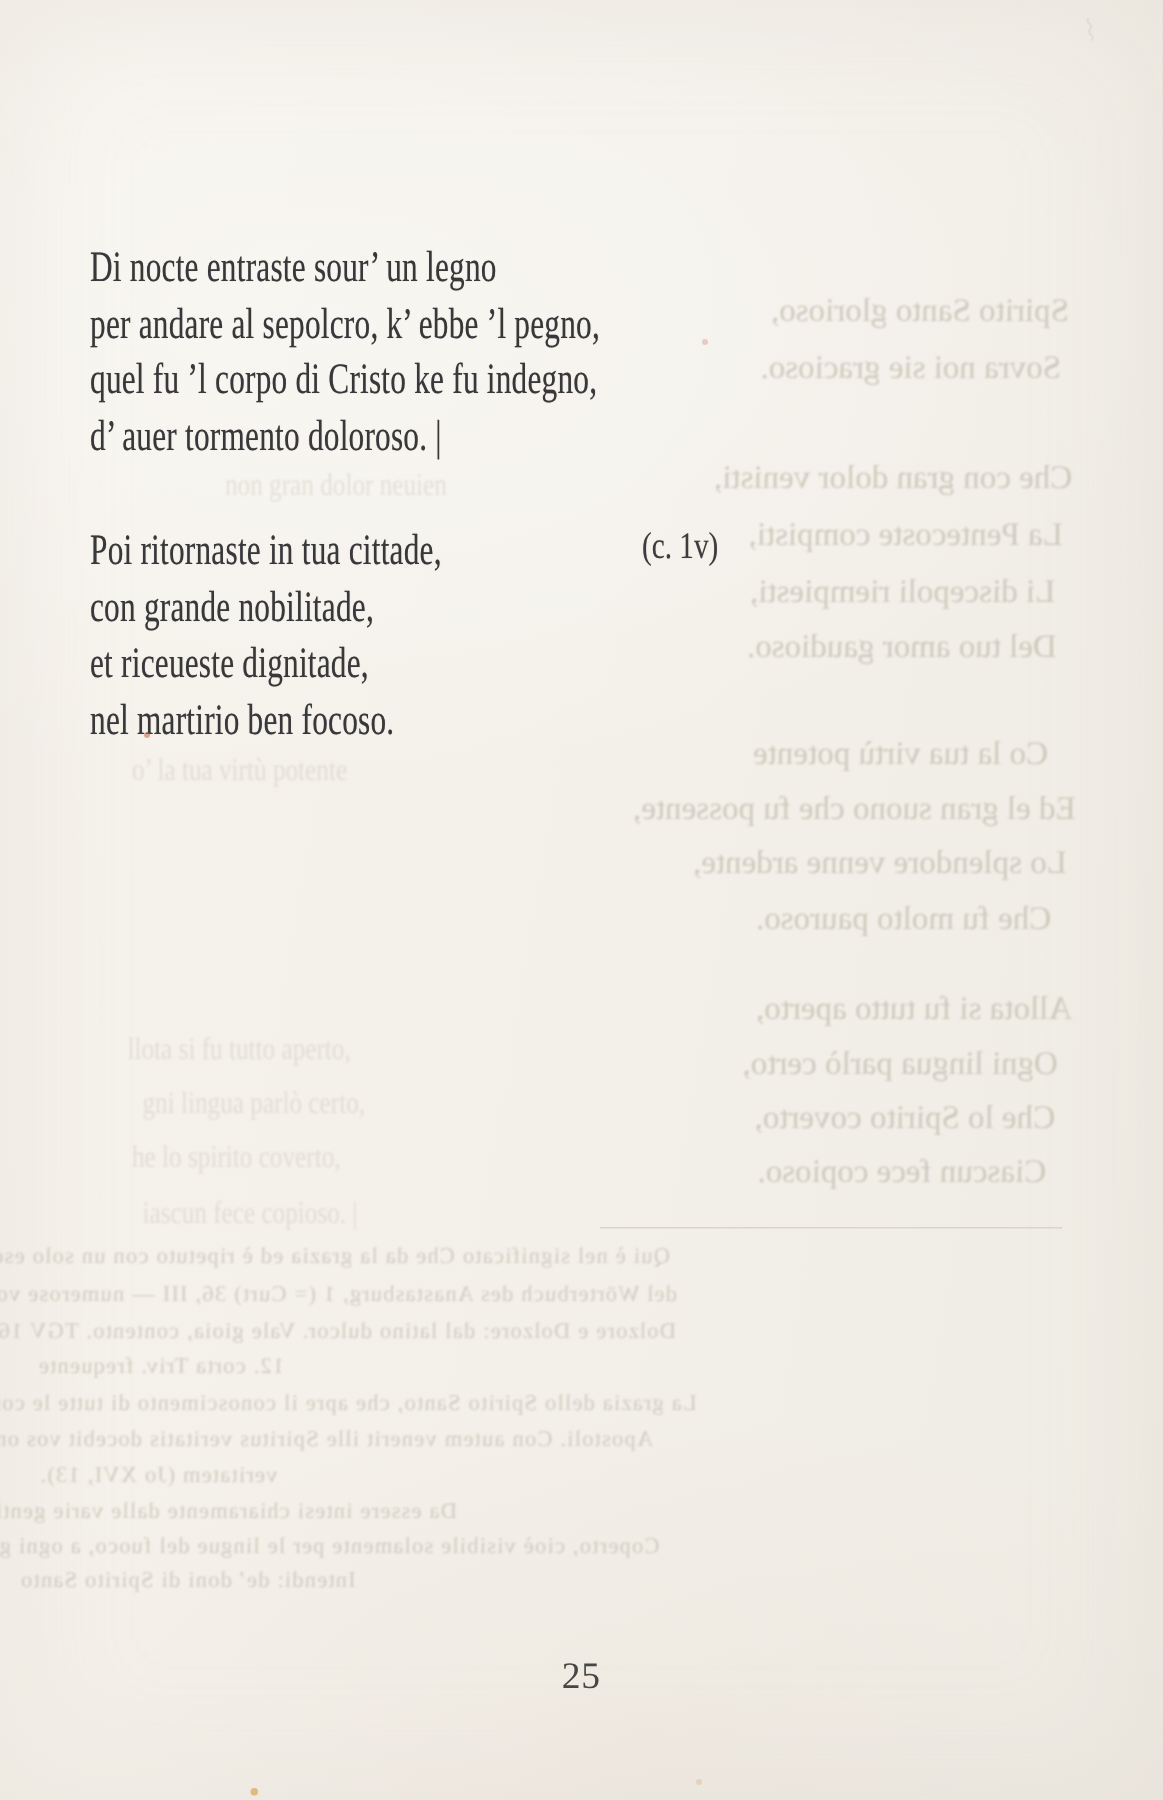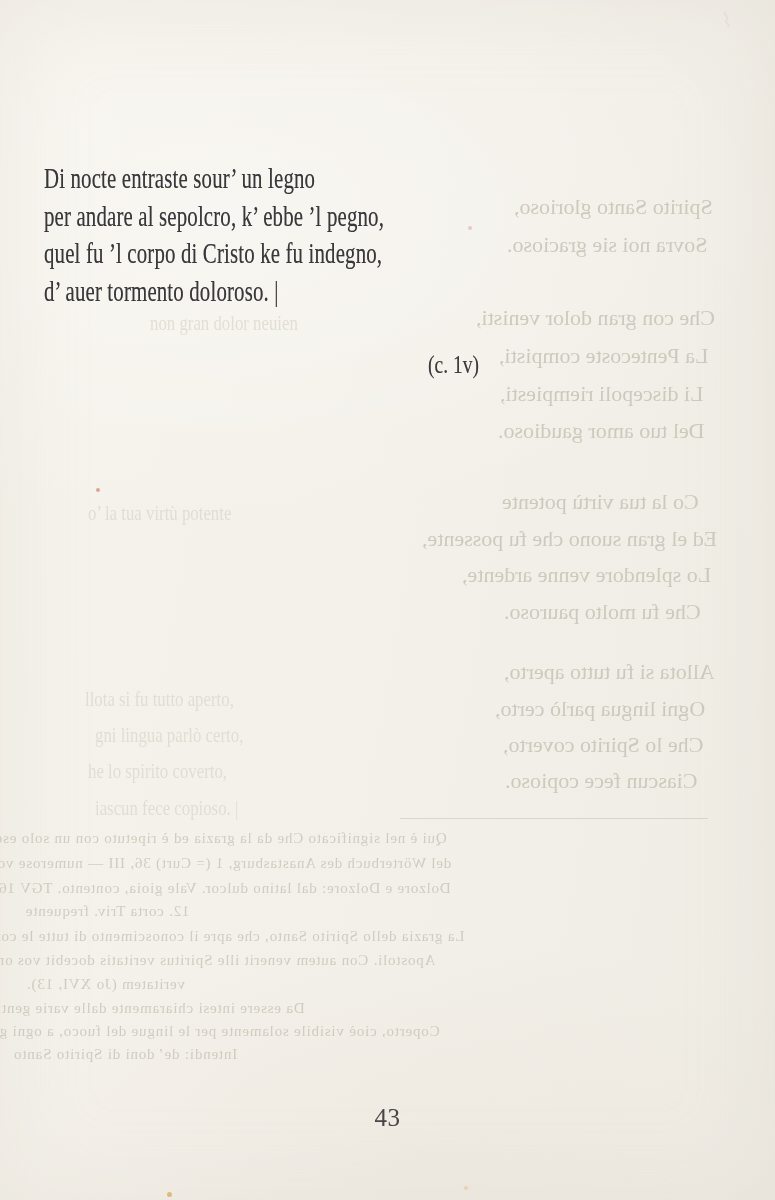--- a/index.html
+++ b/index.html
@@ -9,21 +9,21 @@
     margin:0 auto;
     overflow:hidden;
     background:
       radial-gradient(ellipse 900px 500px at 28% 18%, rgba(255,255,255,0.35), rgba(255,255,255,0) 65%),
       radial-gradient(ellipse 700px 300px at 55% 96%, rgba(228,218,206,0.25), rgba(228,218,206,0) 70%),
       linear-gradient(100deg,#f6f3ec 0%,#f3f0e9 55%,#efece4 100%);
     box-shadow: inset 0 0 90px rgba(205,196,180,0.22);
     font-family:"Liberation Serif", serif;
   }
   
-  .stanza{position:absolute;left:44px;font-family:Liberation Serif, serif;}
+  .stanza{position:absolute;left:60px;font-family:Liberation Serif, serif;}
   .poem-line{
     font-size:29px;
     line-height:37.6px;
     color:#38373a;
     white-space:nowrap;
     transform:scaleX(0.72);
     transform-origin:0 50%;
     letter-spacing:0.2px;
     text-shadow:0 0 0.6px rgba(56,55,58,0.45);
   }
@@ -95,25 +95,31 @@
       <div id="ghost-rule" style="top: 818px; left: 400px; width: 308px;"></div>
     </div>
 
   <div class="stanza" style="top:160px">
     <div class="poem-line">Di nocte entraste sour’ un legno</div>
     <div class="poem-line">per andare al sepolcro, k’ ebbe ’l pegno,</div>
     <div class="poem-line">quel fu ’l corpo di Cristo ke fu indegno,</div>
     <div class="poem-line">d’ auer tormento doloroso. |</div>
   </div>
 
+  <div class="stanza" style="top:349px">
+    <div class="poem-line">Poi ritornaste in tua cittade,</div>
+    <div class="poem-line">con grande nobilitade,</div>
+    <div class="poem-line">et riceueste dignitade,</div>
+    <div class="poem-line">nel martirio ben focoso.</div>
+  </div>
 
 
   <div id="folio">(c. 1v)</div>
 
-  <div id="pagenum">43</div>
+  <div id="pagenum">25</div>
 
   <div id="corner-smudge">⌇</div>
 
 <div class="speck" style="top: 488px; left: 96px; width: 4px; height: 4px; background: rgb(192, 106, 74); opacity: 0.55;"></div>
     <div class="speck" style="top: 226px; left: 468px; width: 4px; height: 4px; background: rgb(215, 154, 142); opacity: 0.45;"></div>
     <div class="speck" style="top: 1192px; left: 167px; width: 5px; height: 5px; background: rgb(215, 154, 62); opacity: 0.6;"></div>
     <div class="speck" style="top: 1186px; left: 464px; width: 4px; height: 4px; background: rgb(224, 192, 144); opacity: 0.5;"></div>
   </div>
 
 </body></html>

